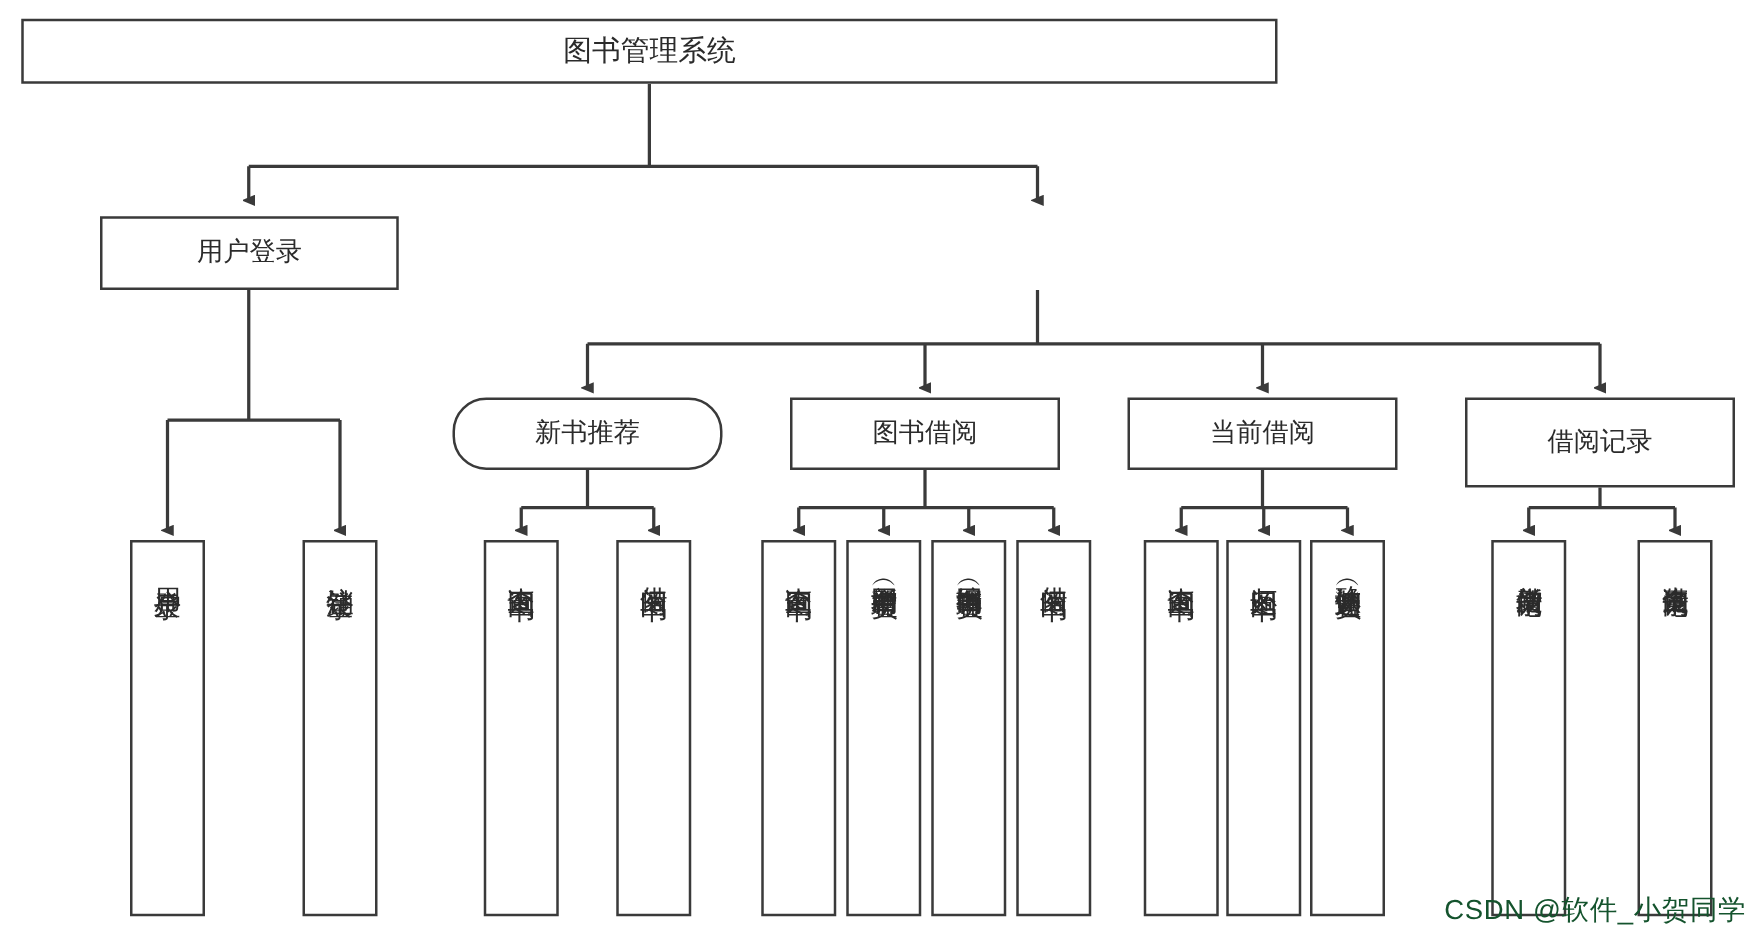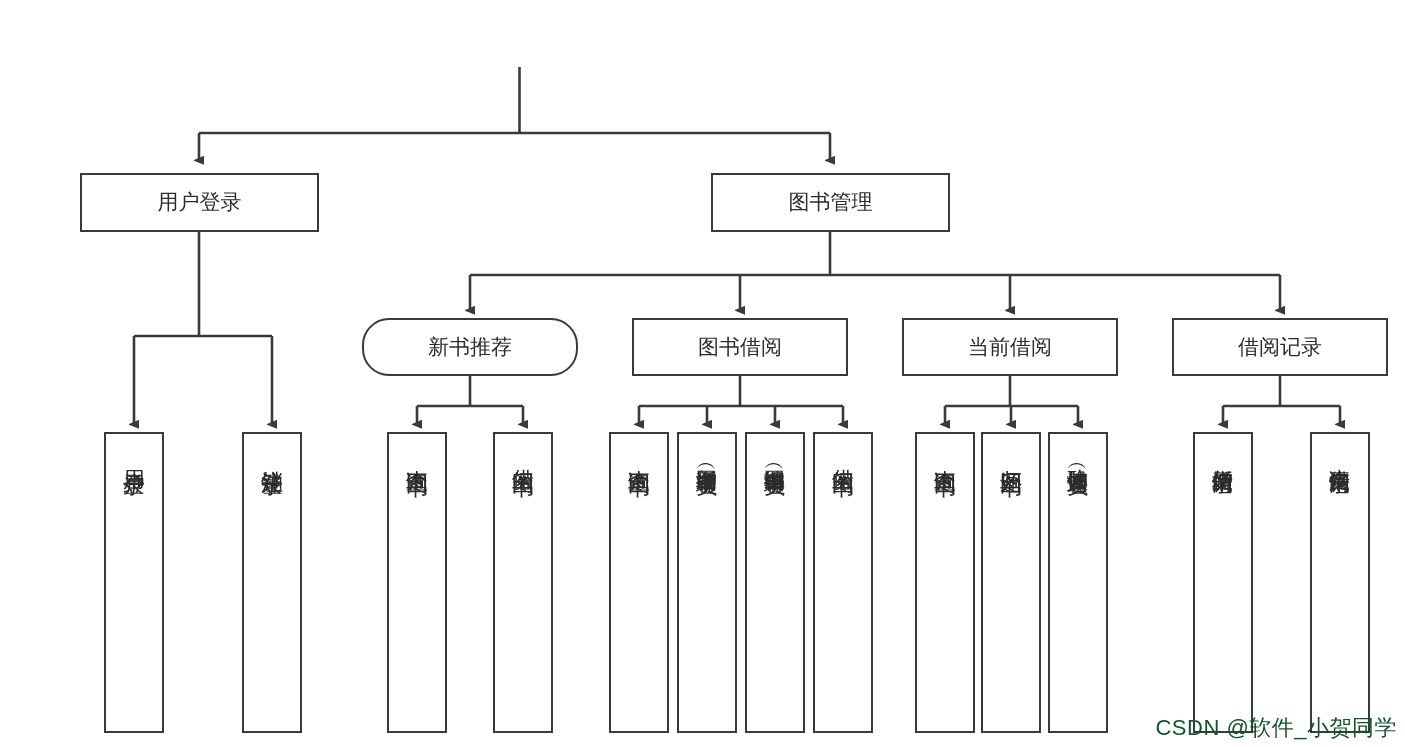--- a/index.html
+++ b/index.html
@@ -120,38 +120,38 @@
       <path d="M1011,406 L1011,424" marker-end="url(#arrowhead)"></path>
       <path d="M1078,406 L1078,424" marker-end="url(#arrowhead)"></path>
 
       <path d="M1280,376 L1280,406"></path>
       <path d="M1223,406 L1340,406"></path>
       <path d="M1223,406 L1223,424" marker-end="url(#arrowhead)"></path>
       <path d="M1340,406 L1340,424" marker-end="url(#arrowhead)"></path>
     </g>
   </svg>
 
+  <div class="node root" style="left:17px; top:15px; width:1005px; height:52px;">
+    <span>图书管理系统</span>
+  </div>
 
   <div class="node level2" style="left:80px; top:173px; width:239px; height:59px;">
     <span>用户登录</span>
-  </div>
-  <div class="node level2" style="left:711px; top:173px; width:239px; height:59px;">
-    <span>图书管理</span>
   </div>
 
   <div class="node level3" style="left:362px; top:318px; width:216px; height:58px;border-radius:27px;">
     <span>新书推荐</span>
   </div>
   <div class="node level3" style="left:902px; top:318px; width:216px; height:58px;">
     <span>当前借阅</span>
   </div>
   <div class="node level3" style="left:632px; top:318px; width:216px; height:58px;">
     <span>图书借阅</span>
   </div>
-  <div class="node level3" style="left:1172px; top:318px; width:216px; height:58px;">
+  <div class="node level3" style="left:1172px; top:318px; width:216px; height:72px;">
     <span>借阅记录</span>
   </div>
 
   <div class="node leaf" style="left:104px; top:432px; width:60px; height:301px;">
     <span class="leaf-label">用户登录</span>
   </div>
   <div class="node leaf" style="left:242px; top:432px; width:60px; height:301px;">
     <span class="leaf-label">注销登录</span>
   </div>
 

